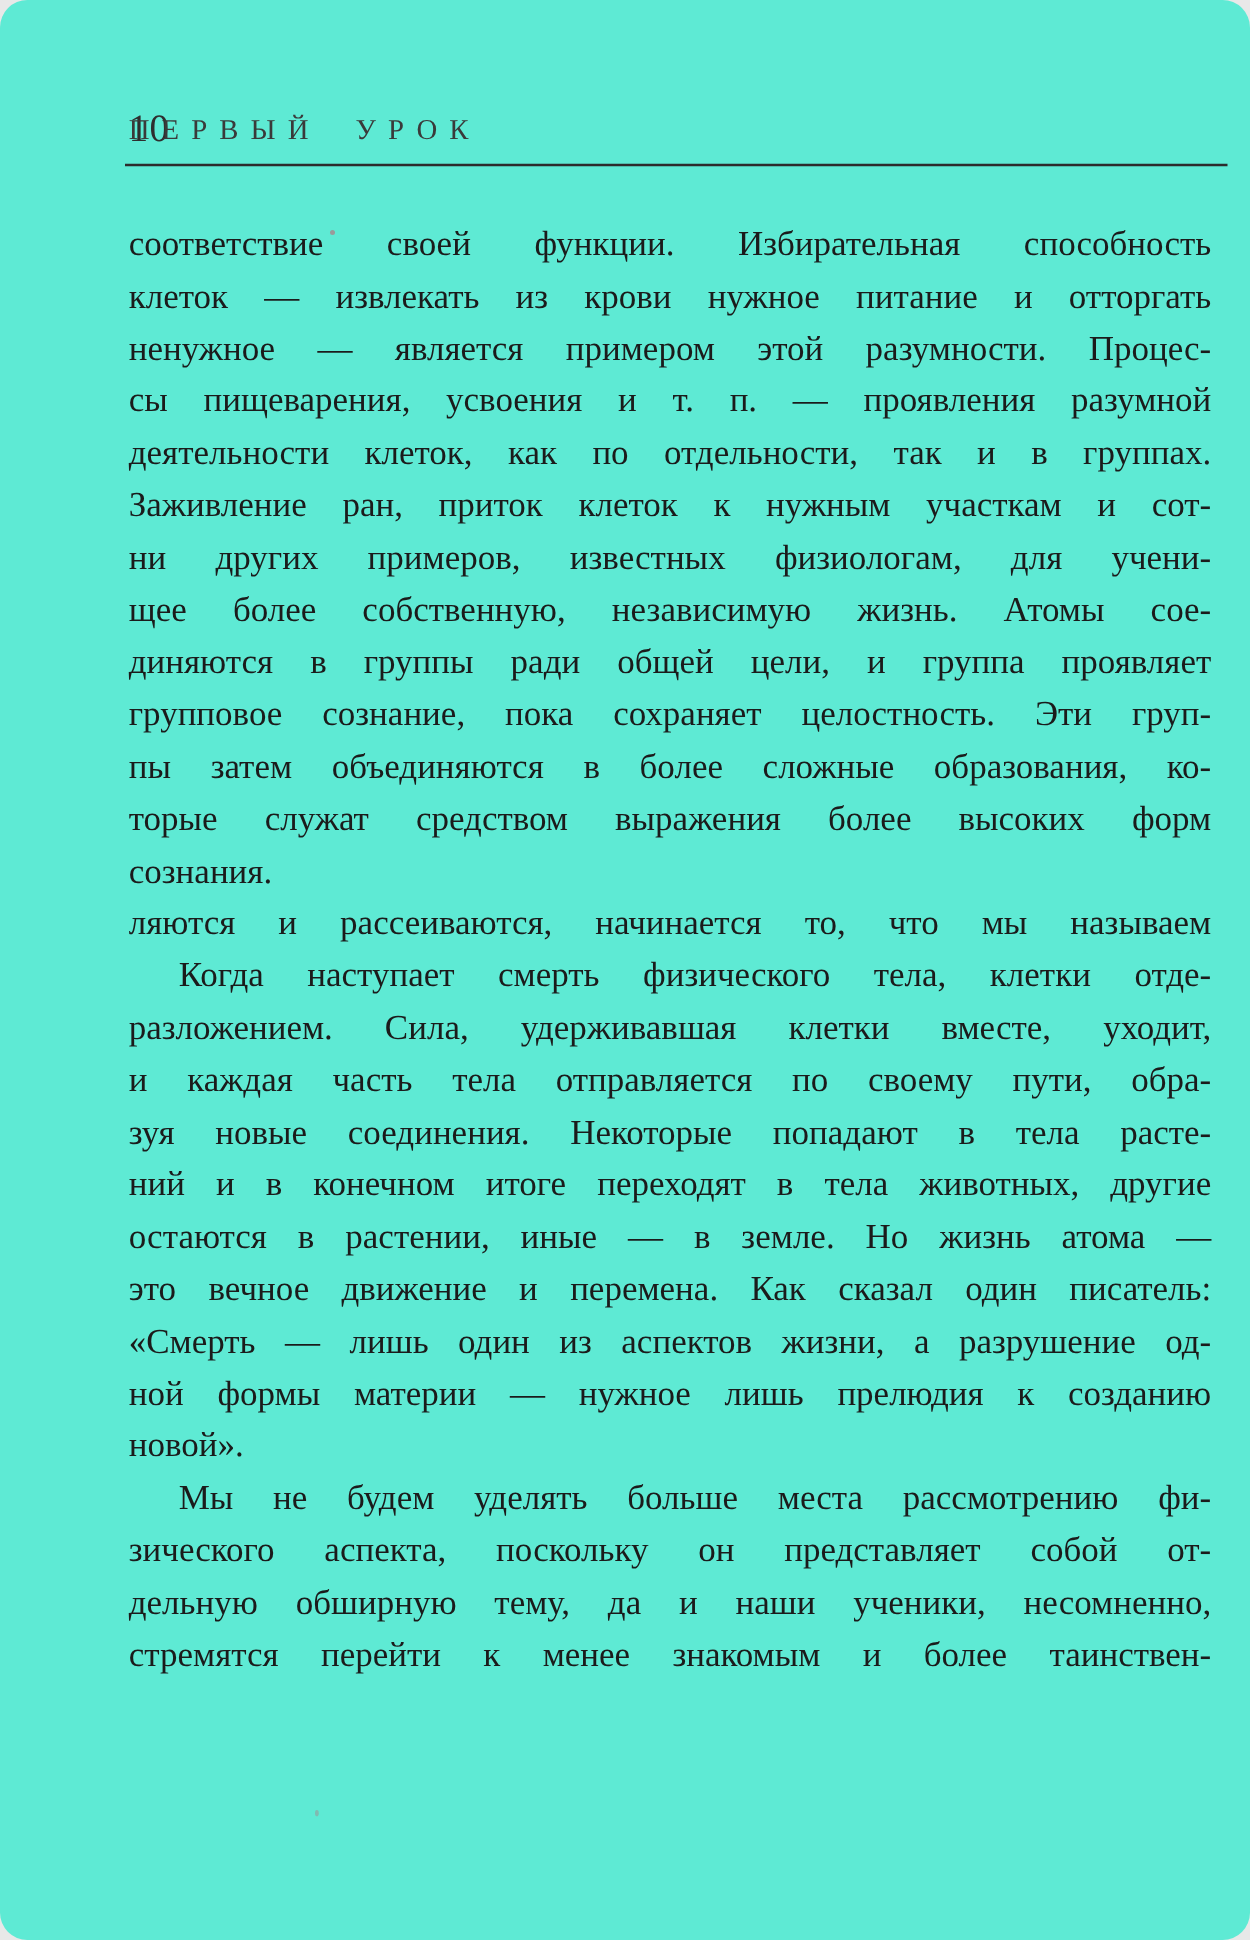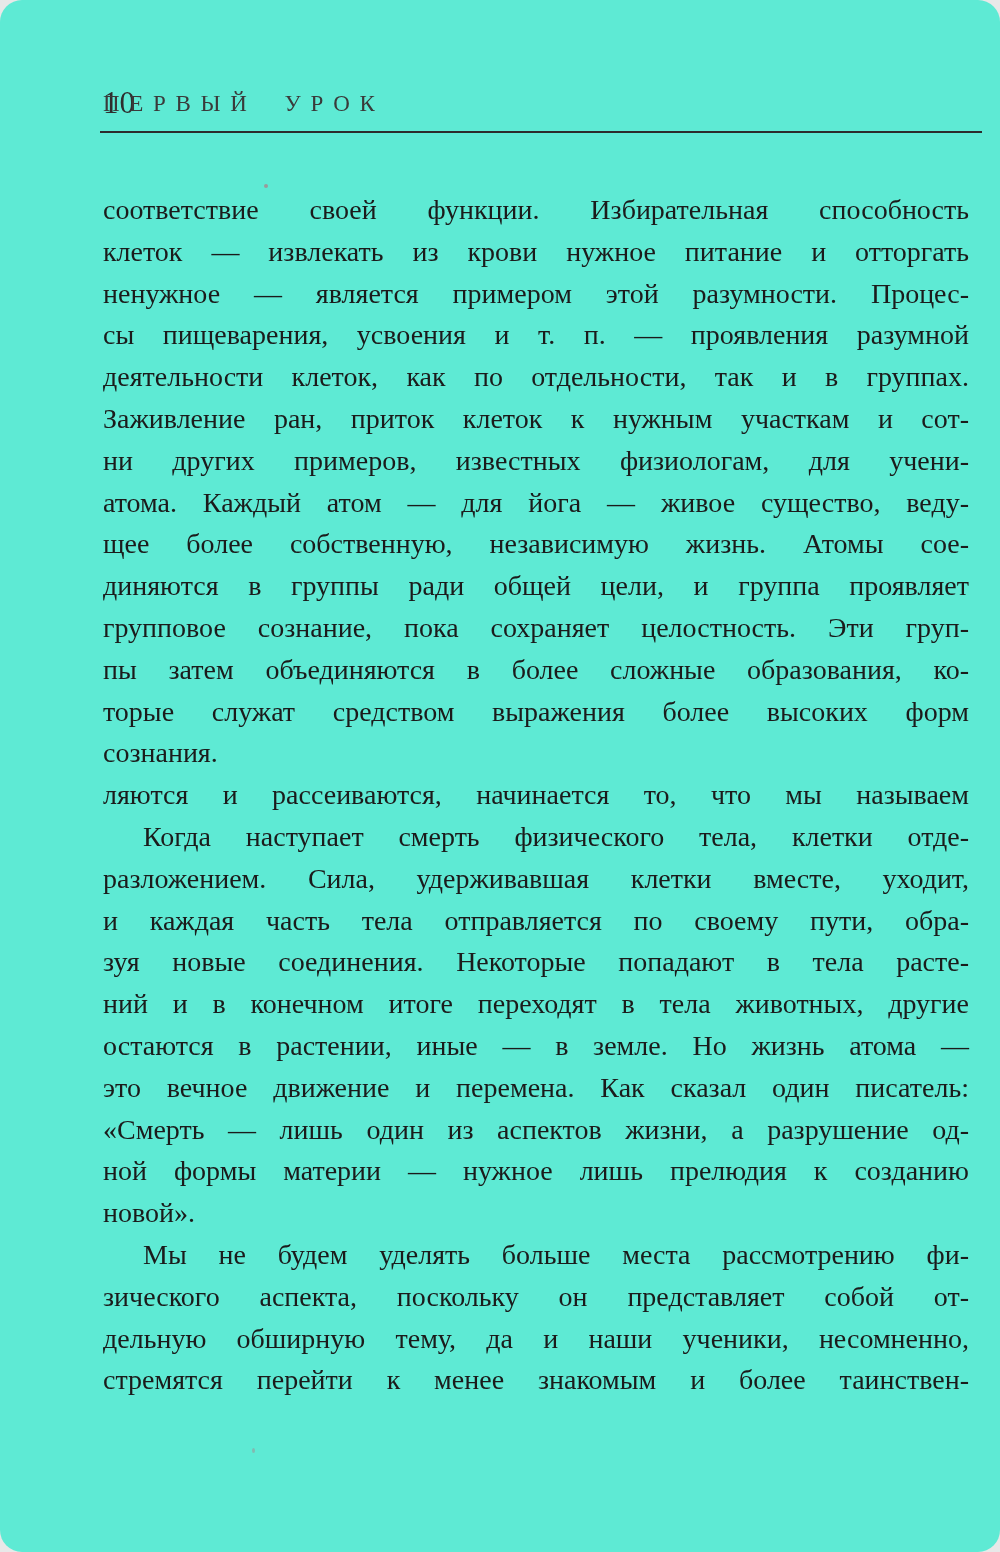--- a/index.html
+++ b/index.html
@@ -41,21 +41,21 @@
     position: absolute;
     left: 100px;
     top: 131px;
     width: 882px;
     height: 2px;
     background: #2c2c2c;
   }
   .body-text {
     position: absolute;
     left: 103px;
-    top: 189px;
+    top: 175px;
     width: 866px;
     color: #1b1b1b;
   }
   .line {
     font-size: 28px;
     line-height: 41.8px;
     text-align: justify;
     text-align-last: justify;
     hyphens: none;
     white-space: normal;
@@ -85,21 +85,20 @@
   <div class="rule"></div>
 
   <main class="body-text">
     <div class="line">соответствие своей функции. Избирательная способность</div>
     <div class="line">клеток — извлекать из крови нужное питание и отторгать</div>
     <div class="line">ненужное — является примером этой разумности. Процес-</div>
     <div class="line">сы пищеварения, усвоения и т. п. — проявления разумной</div>
     <div class="line">деятельности клеток, как по отдельности, так и в группах.</div>
     <div class="line">Заживление ран, приток клеток к нужным участкам и сот-</div>
     <div class="line">ни других примеров, известных физиологам, для учени-</div>
-    <div class="line">атома. Каждый атом — для йога — живое существо, веду-</div>
     <div class="line">щее более собственную, независимую жизнь. Атомы сое-</div>
     <div class="line">диняются в группы ради общей цели, и группа проявляет</div>
     <div class="line">групповое сознание, пока сохраняет целостность. Эти груп-</div>
     <div class="line">пы затем объединяются в более сложные образования, ко-</div>
     <div class="line">торые служат средством выражения более высоких форм</div>
     <div class="line endpara">сознания.</div>
 
     <div class="line">ляются и рассеиваются, начинается то, что мы называем</div>
     <div class="line indent">Когда наступает смерть физического тела, клетки отде-</div>
     <div class="line">разложением. Сила, удерживавшая клетки вместе, уходит,</div>

